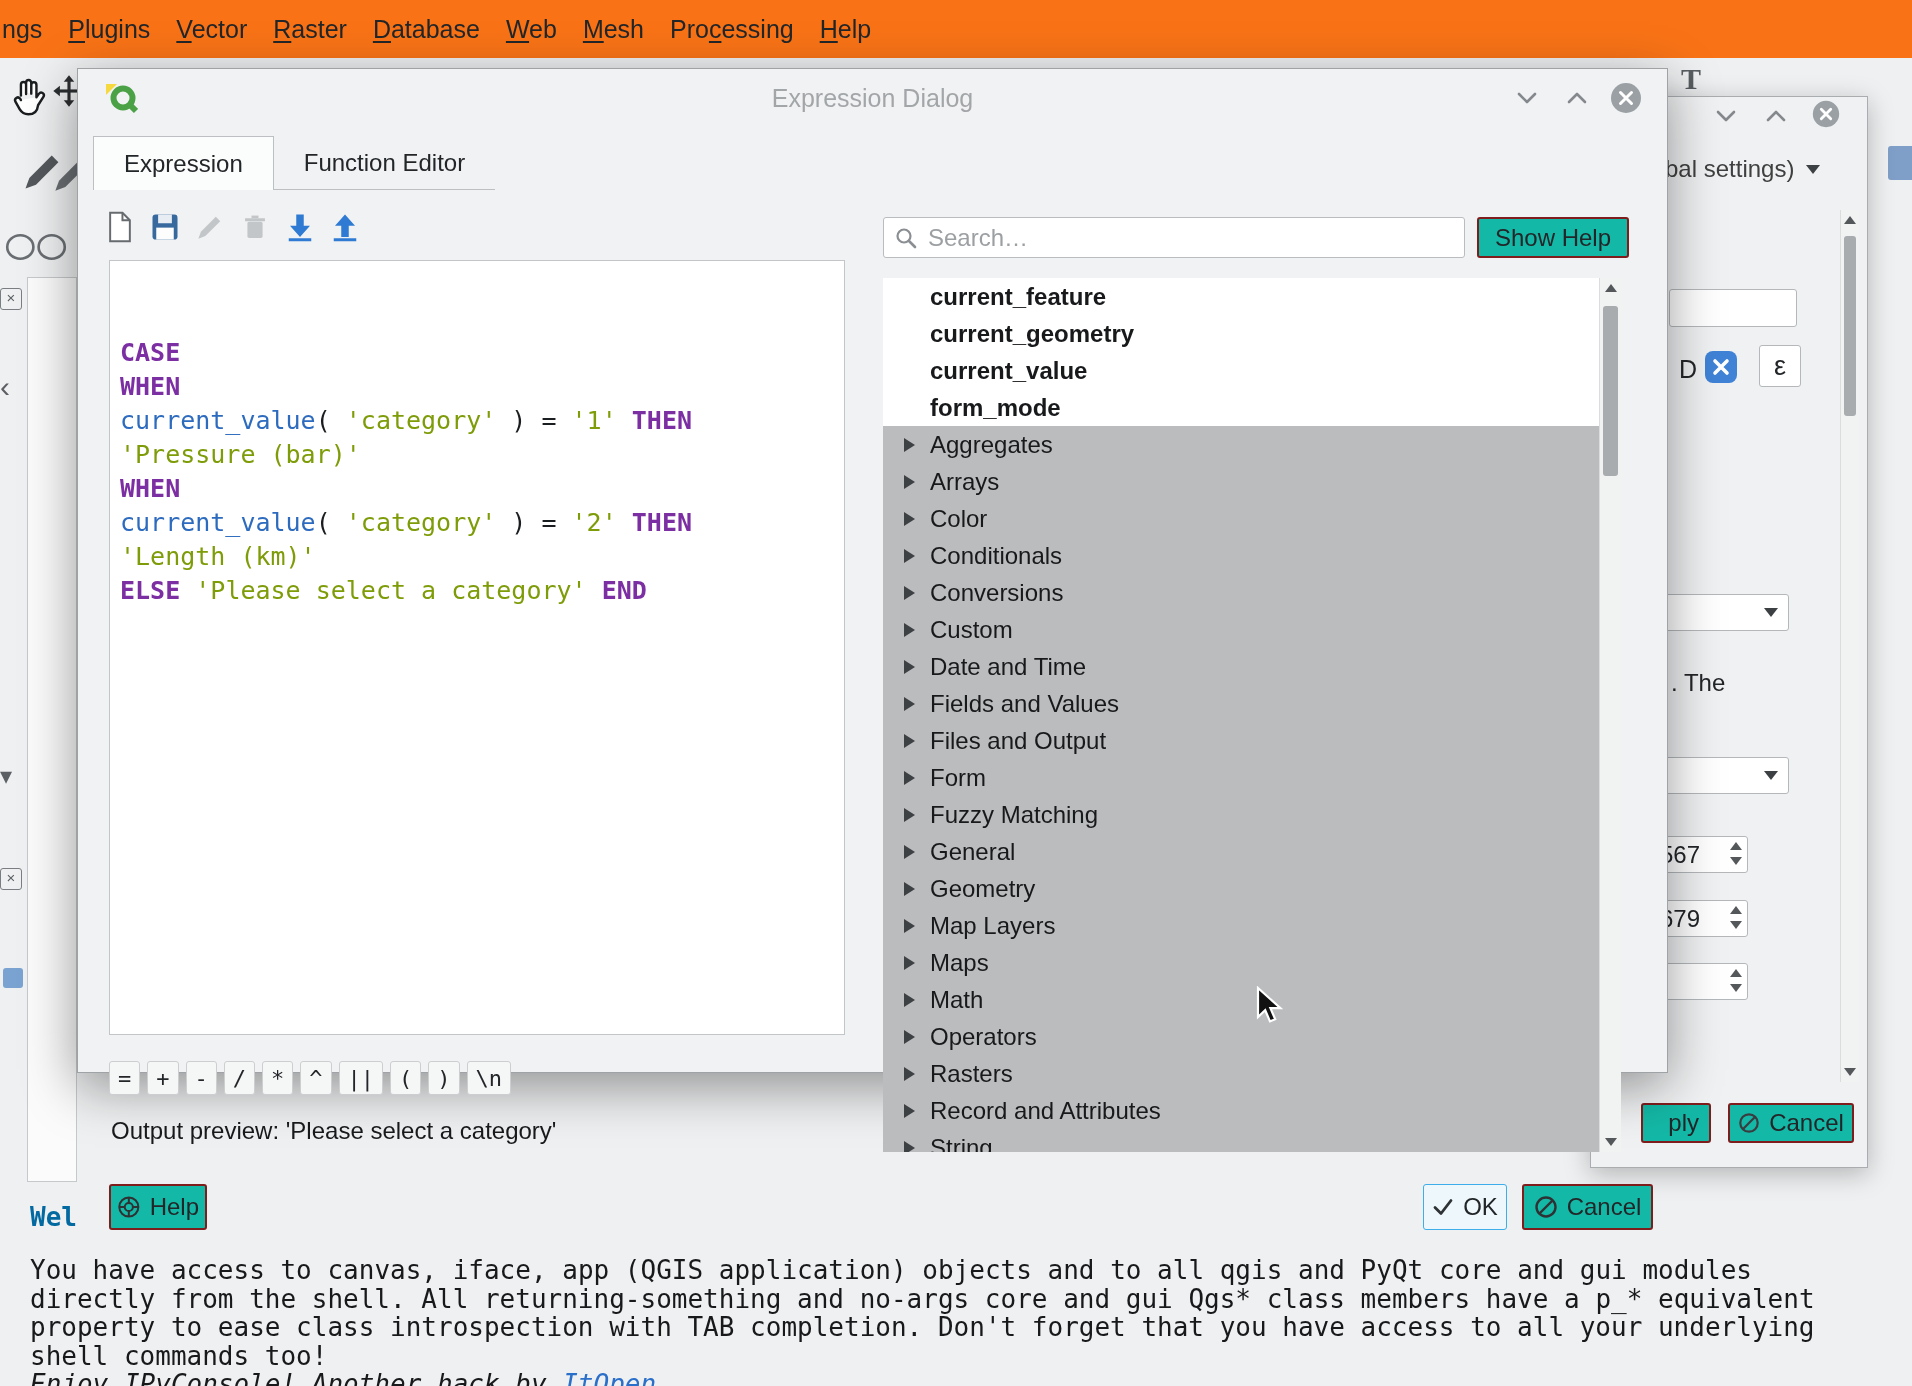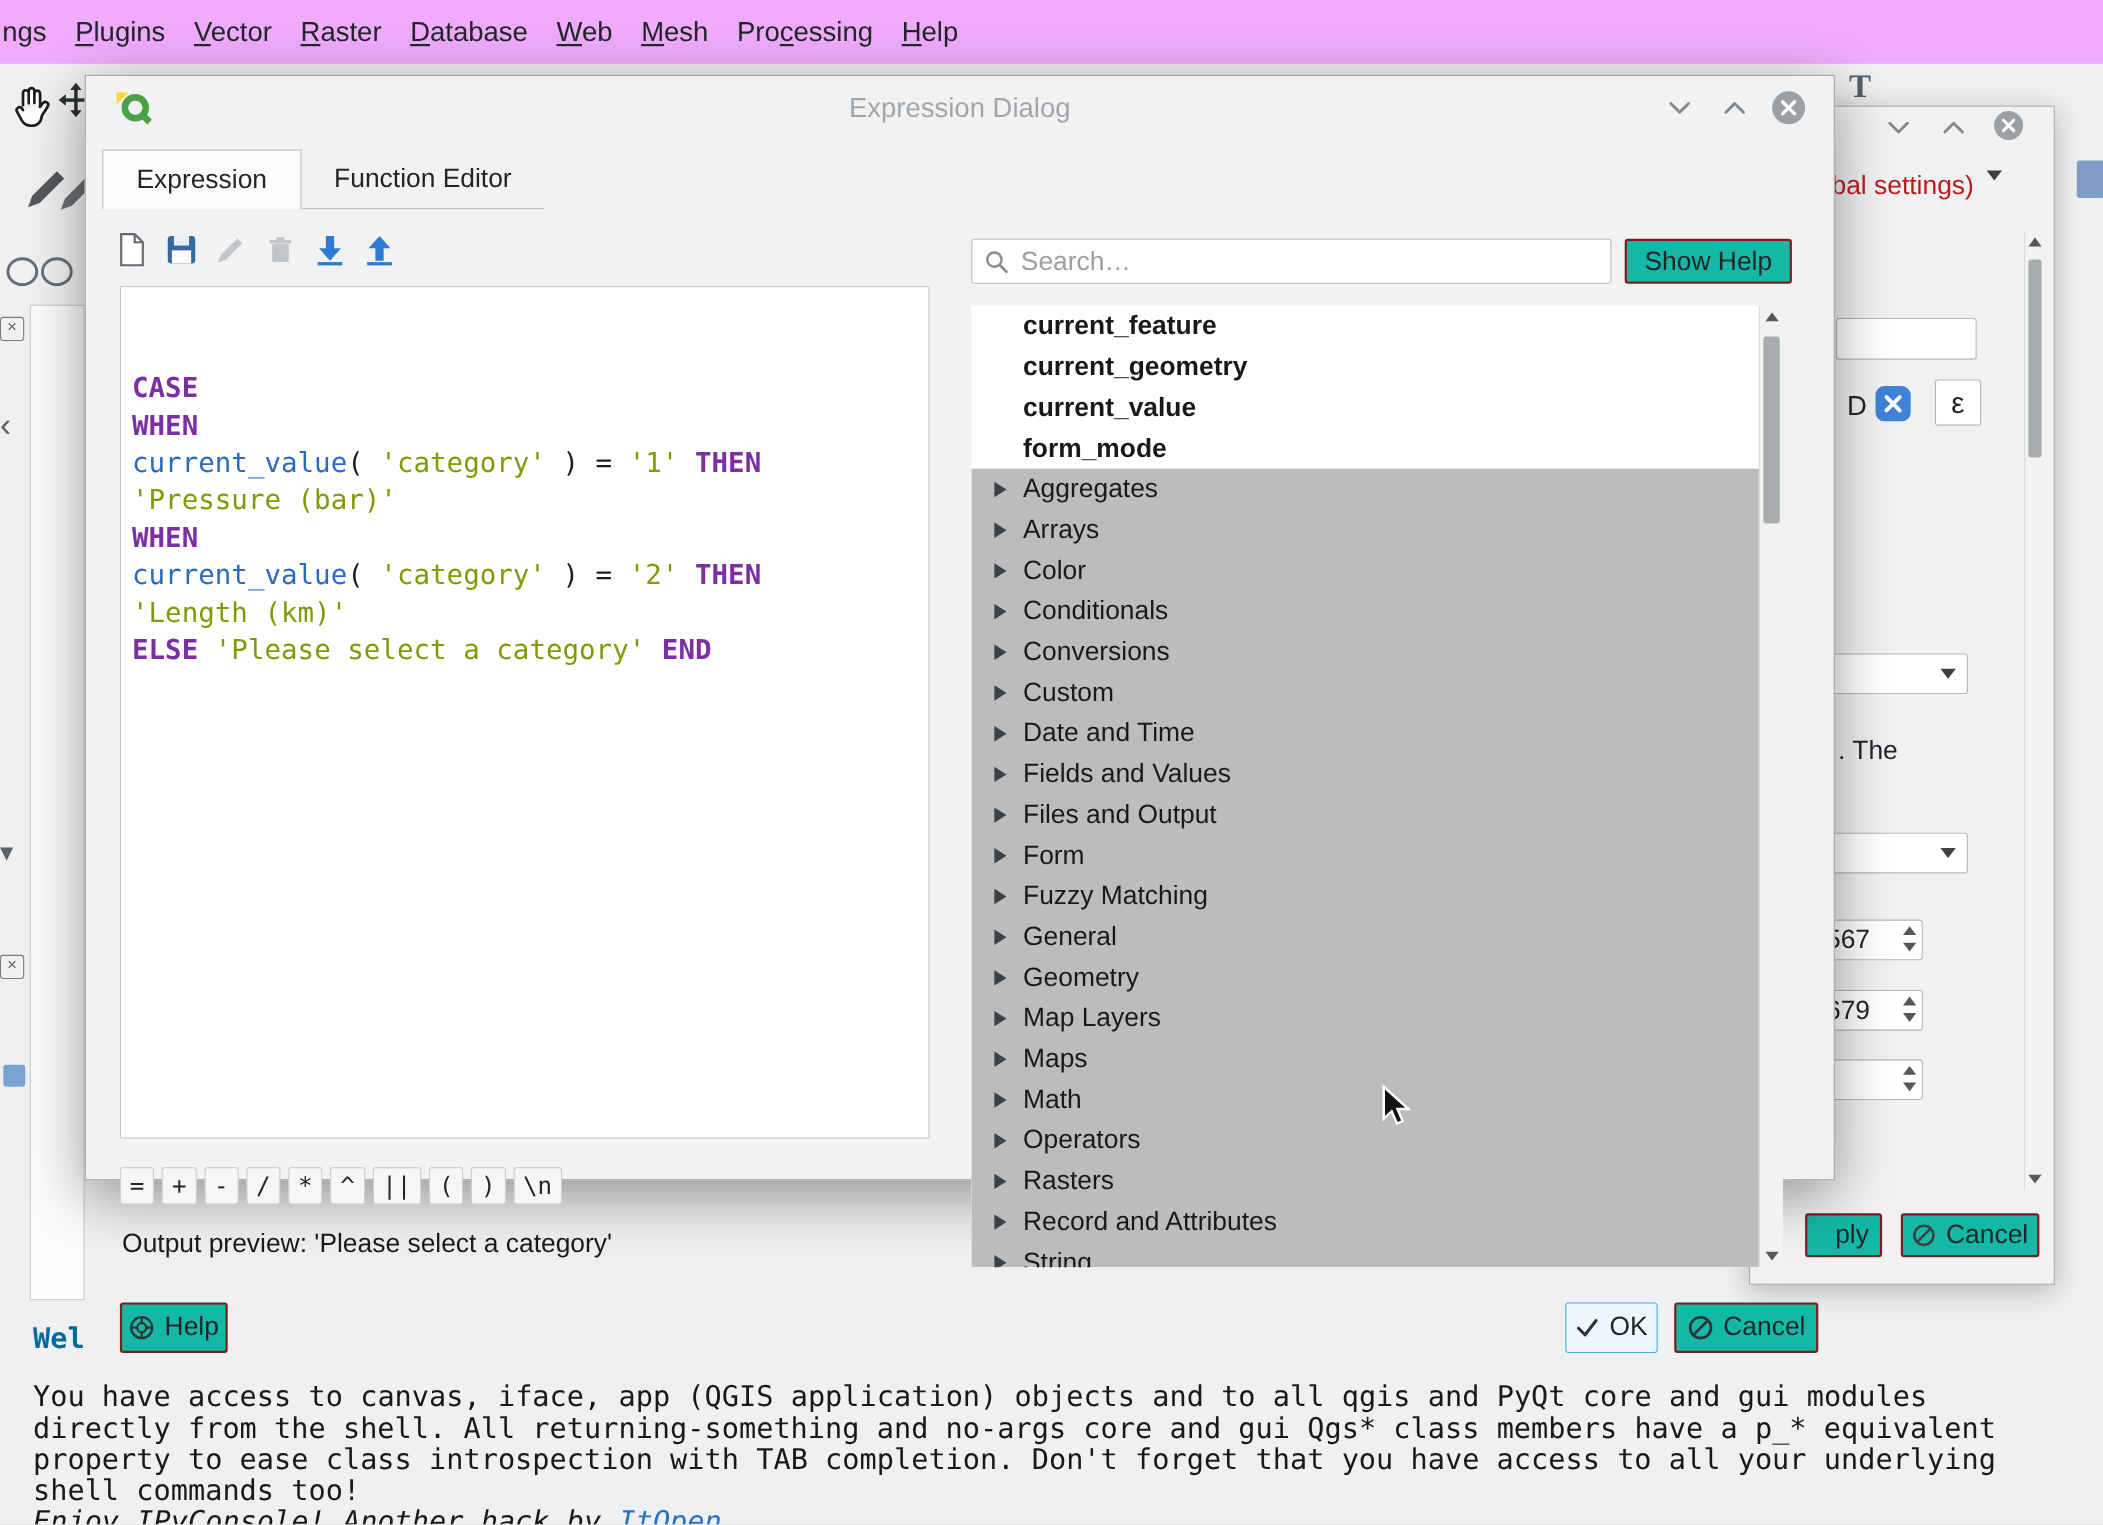--- a/index.html
+++ b/index.html
@@ -1,21 +1,21 @@
 <!DOCTYPE html>
 <html style="--window-bg: #eff0f1; --keyword: #7c2fa3; --function: #2d6bbf; --string: #7d9c08; --list-gray: #babcbe; --link: #2a6fc9; --focus: #3daee9; --accent-blue: #2f7bd3;"><head>
 <meta charset="utf-8">
 <style>
 *{box-sizing:border-box}
 html,body{margin:0;padding:0;background:#dfe0e2}
 body{font-family:"Liberation Sans",sans-serif}
 .screen{position:relative;width:1912px;height:1386px;background:var(--window-bg,#eff0f1);overflow:hidden;color:#232629}
 
 
-.menubar{position:absolute;top:0;left:0;width:100%;height:58px;display:flex;align-items:center;font-size:25px;background:#f0abfc;z-index:2}
+.menubar{position:absolute;top:0;left:0;width:100%;height:58px;display:flex;align-items:center;font-size:25px;background:#f97316;z-index:2}
 .menu-item{padding:4px 13px;white-space:nowrap}
 .menu-item:first-child{padding-left:2px}
 .menu-item u{text-underline-offset:3px}
 
 
 .bg-abs{position:absolute;z-index:1}
 .left-strip{position:absolute;left:27px;top:277px;width:50px;height:905px;background:#fbfbfc;border:1px solid #c6c9cb;z-index:1}
 .mini{position:absolute;z-index:1;color:#5c6064;font-size:24px;line-height:1}
 .mini.boxed{border:1.5px solid #7a7e82;width:22px;height:22px;text-align:center;font-size:15px;line-height:18px;border-radius:3px}
 .blue-sq{position:absolute;background:#7aa3d2;border-radius:3px;z-index:1}
@@ -142,21 +142,21 @@
           <polyline points="3,11 11,3 19,11" fill="none" stroke="#85898d" stroke-width="2.6" stroke-linecap="round" stroke-linejoin="round"></polyline>
         </svg>
     </button>
     <button class="win-btn" style="left:218px;top:0">
       <svg width="32" height="32" viewBox="0 0 34 34">
           <circle cx="17" cy="17" r="14" fill="#9aa0a4"></circle>
           <path d="M12 12l10 10M22 12L12 22" stroke="#fff" stroke-width="3" stroke-linecap="round"></path>
         </svg>
     </button>
 
-    <div class="bgd-abs" style="left:74px;top:58px;font-size:24px;display:flex;gap:12px;color:#b91c1c">
+    <div class="bgd-abs" style="left:74px;top:58px;font-size:24px;display:flex;align-items:center;gap:12px;color:#404040">
       <span>bal settings)</span>
       <span class="combo-arrow"></span>
     </div>
 
     <div class="field bgd-abs" style="left:78px;top:192px;width:128px;height:38px"></div>
 
     <div class="bgd-abs" style="left:88px;top:258px;font-size:25px">D</div>
     <svg class="bgd-abs" style="left:112px;top:252px" width="36" height="36" viewBox="0 0 36 36">
       <rect x="2" y="2" width="32" height="32" rx="8" fill="#3f82d6"></rect>
       <path d="M12 12l12 12M24 12L12 24" stroke="#fff" stroke-width="3.6" stroke-linecap="round"></path>

